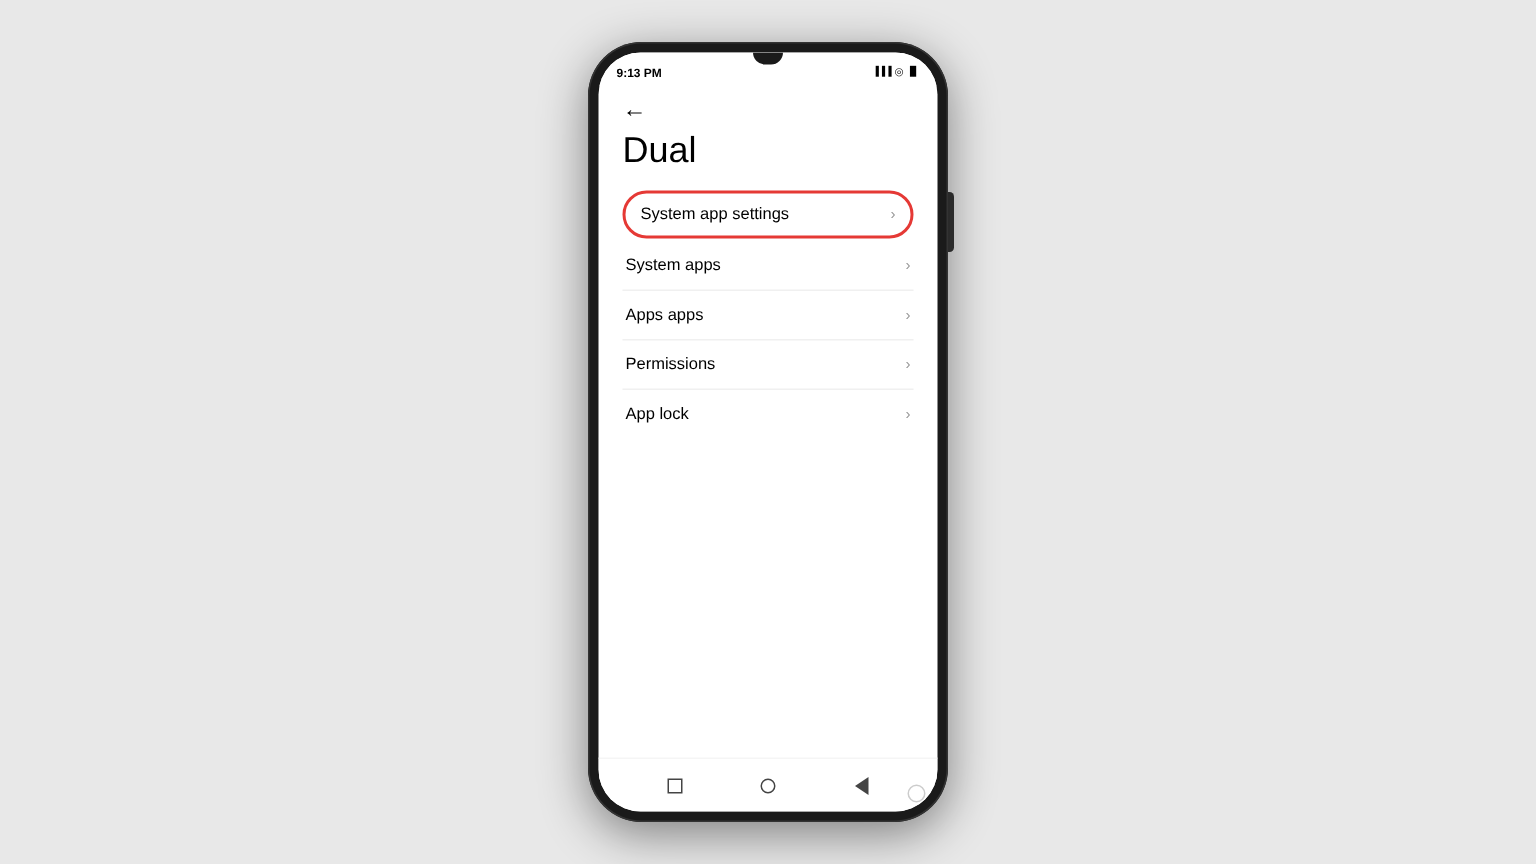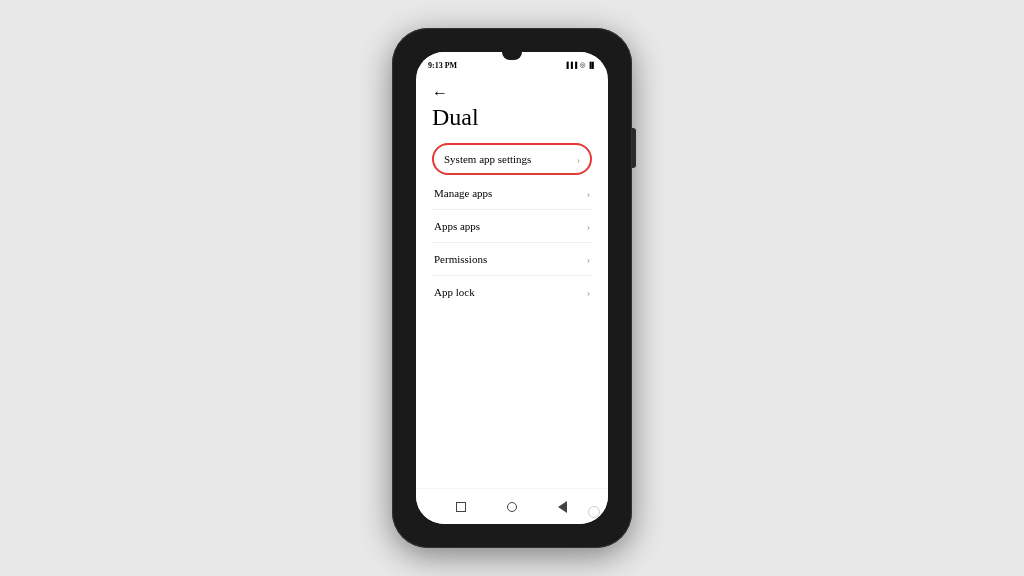--- a/index.html
+++ b/index.html
@@ -13,26 +13,25 @@
       justify-content: center;
       font-family: 'Arial', sans-serif;
       overflow: hidden;
     }
 
     .phone-outer {
       width: 240px;
       height: 520px;
       background: #1a1a1a;
       border-radius: 36px;
-      padding: 24px;
+      padding: 7px;
       box-shadow: 0 8px 32px rgba(0,0,0,0.45), inset 0 0 0 1px #333;
       position: relative;
       display: flex;
       flex-direction: column;
-      font-family: Liberation Serif, serif;
     }
 
     
     .phone-outer::before {
       content: '';
       position: absolute;
       right: -4px;
       top: 100px;
       width: 4px;
       height: 40px;
@@ -227,21 +226,21 @@
       <div class="page-title">Dual</div>
 
       <div class="menu-list">
 
         <div class="menu-item highlighted">
           <span class="menu-item-label">System app settings</span>
           <span class="chevron">›</span>
         </div>
 
         <div class="menu-item">
-          <span class="menu-item-label">Manage apps</span>
+          <span class="menu-item-label">System apps</span>
           <span class="chevron">›</span>
         </div>
 
         <div class="menu-item">
           <span class="menu-item-label">Apps apps</span>
           <span class="chevron">›</span>
         </div>
 
         <div class="menu-item">
           <span class="menu-item-label">Permissions</span>

